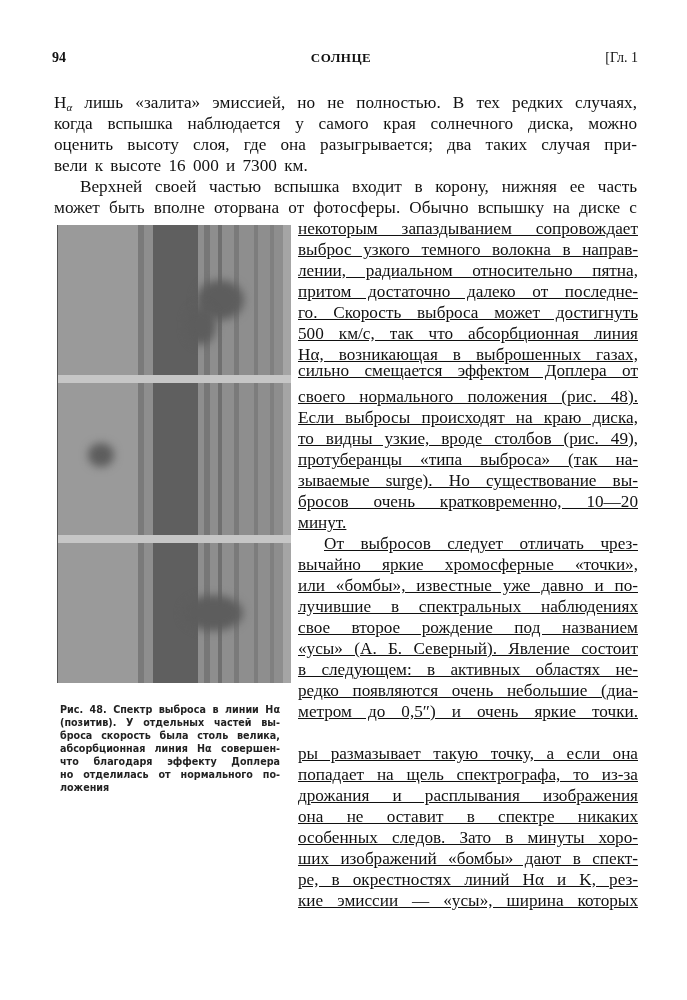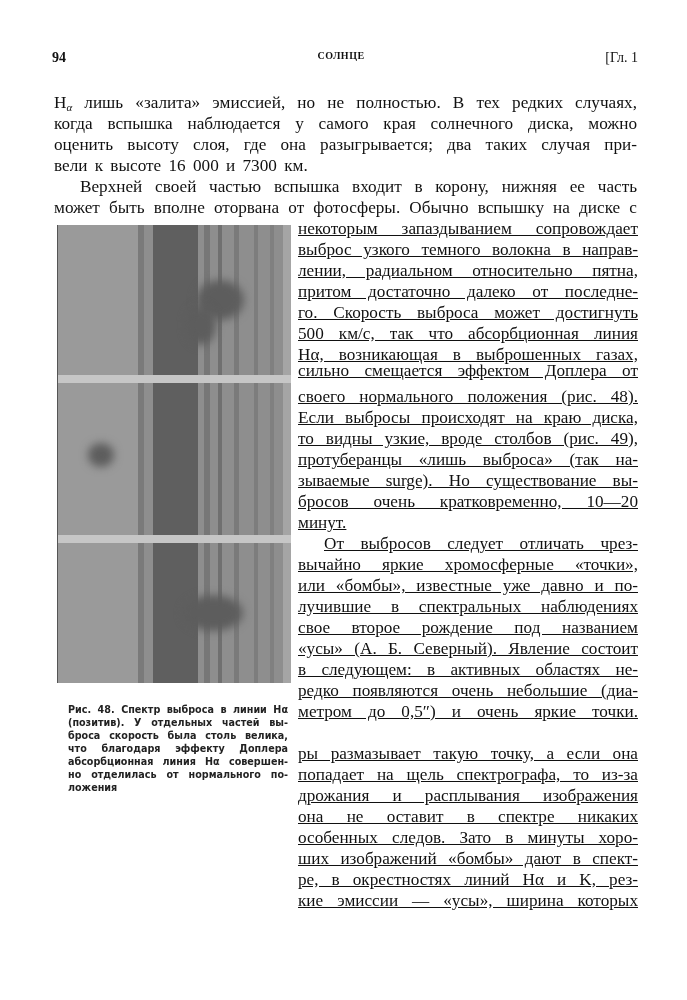--- a/index.html
+++ b/index.html
@@ -2,36 +2,36 @@
 <html><head>
 <meta charset="utf-8">
 <style>
   html, body { margin: 0; padding: 0; background: #ffffff; }
   body { width: 687px; height: 1000px; position: relative; overflow: hidden;
          font-family: "Liberation Serif", "DejaVu Serif", serif; color: #111; }
   .page { position: absolute; inset: 0; }
   .running-head { position: absolute; top: 50px; left: 52px; width: 578px; height: 20px;
                   font-size: 14px; font-weight: bold; }
   .running-head .pn { position: absolute; left: 0; top: 0; }
-  .running-head .ttl { position: absolute; left: 0; right: 0; text-align: center; top: 0; letter-spacing: 0.5px; font-size: 10px; }
+  .running-head .ttl { position: absolute; left: 0; right: 0; text-align: center; top: 0; letter-spacing: 0.5px; font-size: 13px; }
   .running-head .ch { position: absolute; right: -8px; top: 0; font-weight: normal; }
   .line { position: absolute; font-size: 17.2px; line-height: 21px; white-space: nowrap;
           text-align: justify; text-align-last: justify; }
   .full { left: 54px; width: 583px; }
   .narrow { left: 298px; width: 340px; text-decoration: underline; }
   .last { text-align-last: left; }
   .indent { padding-left: 26px; box-sizing: border-box; }
   sub { font-size: 11px; font-style: italic; vertical-align: -3px; line-height: 0; }
   .figure { position: absolute; left: 57px; top: 225px; width: 233px; height: 458px;
             background: #8e8e8e; overflow: hidden; border-left: 1px solid #555; }
   .band { position: absolute; left: 0; right: 0; height: 8px; background: #c6c6c6; }
   .stripe { position: absolute; top: 0; bottom: 0; }
   .blob { position: absolute; border-radius: 50%; background: #5d5d5d; filter: blur(4px); }
   .caption { position: absolute; left: 60px; top: 703px; width: 220px; font-family: "DejaVu Sans", sans-serif;
-             font-size: 9.6px; line-height: 13px; font-weight: bold; color: #222; margin-left: 8px; }
+             font-size: 9.6px; line-height: 13px; font-weight: bold; color: #222; }
   .caption .cl { display: block; text-align: justify; text-align-last: justify; white-space: nowrap; }
   .caption .cl.last { text-align-last: left; }
 </style>
 </head>
 <body>
 
 <div class="page">
 
   <div class="running-head">
     <span class="pn">94</span>
@@ -68,21 +68,21 @@
   <div class="line narrow" style="top:239px">выброс узкого темного волокна в направ-</div>
   <div class="line narrow" style="top:260px">лении, радиальном относительно пятна,</div>
   <div class="line narrow" style="top:281px">притом достаточно далеко от последне-</div>
   <div class="line narrow" style="top:302px">го. Скорость выброса может достигнуть</div>
   <div class="line narrow" style="top:323px">500 км/с, так что абсорбционная линия</div>
   <div class="line narrow" style="top:344px">Hα, возникающая в выброшенных газах,</div>
   <div class="line narrow" style="top:360px">сильно смещается эффектом Доплера от</div>
   <div class="line narrow" style="top:386px">своего нормального положения (рис. 48).</div>
   <div class="line narrow" style="top:407px">Если выбросы происходят на краю диска,</div>
   <div class="line narrow" style="top:428px">то видны узкие, вроде столбов (рис. 49),</div>
-  <div class="line narrow" style="top:449px">протуберанцы «лишь выброса» (так на-</div>
+  <div class="line narrow" style="top:449px">протуберанцы «типа выброса» (так на-</div>
   <div class="line narrow" style="top:470px">зываемые surge). Но существование вы-</div>
   <div class="line narrow" style="top:491px">бросов очень кратковременно, 10—20</div>
   <div class="line narrow last" style="top:512px">минут.</div>
   <div class="line narrow indent" style="top:533px">От выбросов следует отличать чрез-</div>
   <div class="line narrow" style="top:554px">вычайно яркие хромосферные «точки»,</div>
   <div class="line narrow" style="top:575px">или «бомбы», известные уже давно и по-</div>
   <div class="line narrow" style="top:596px">лучившие в спектральных наблюдениях</div>
   <div class="line narrow" style="top:617px">свое второе рождение под названием</div>
   <div class="line narrow" style="top:638px">«усы» (А. Б. Северный). Явление состоит</div>
   <div class="line narrow" style="top:659px">в следующем: в активных областях не-</div>
@@ -94,19 +94,19 @@
   <div class="line narrow" style="top:806px">она не оставит в спектре никаких</div>
   <div class="line narrow" style="top:827px">особенных следов. Зато в минуты хоро-</div>
   <div class="line narrow" style="top:848px">ших изображений «бомбы» дают в спект-</div>
   <div class="line narrow" style="top:890px">кие эмиссии — «усы», ширина которых</div>
   <div class="line narrow" style="top:869px">ре, в окрестностях линий Hα и K, рез-</div>
 
   <div class="caption">
     <span class="cl">Рис. 48. Спектр выброса в линии Hα</span>
     <span class="cl">(позитив). У отдельных частей вы-</span>
     <span class="cl">броса скорость была столь велика,</span>
+    <span class="cl">абсорбционная линия Hα совершен-</span>
     <span class="cl">что благодаря эффекту Доплера</span>
-    <span class="cl">абсорбционная линия Hα совершен-</span>
     <span class="cl">но отделилась от нормального по-</span>
     <span class="cl last">ложения</span>
   </div>
 
 </div>
 
 </body></html>

